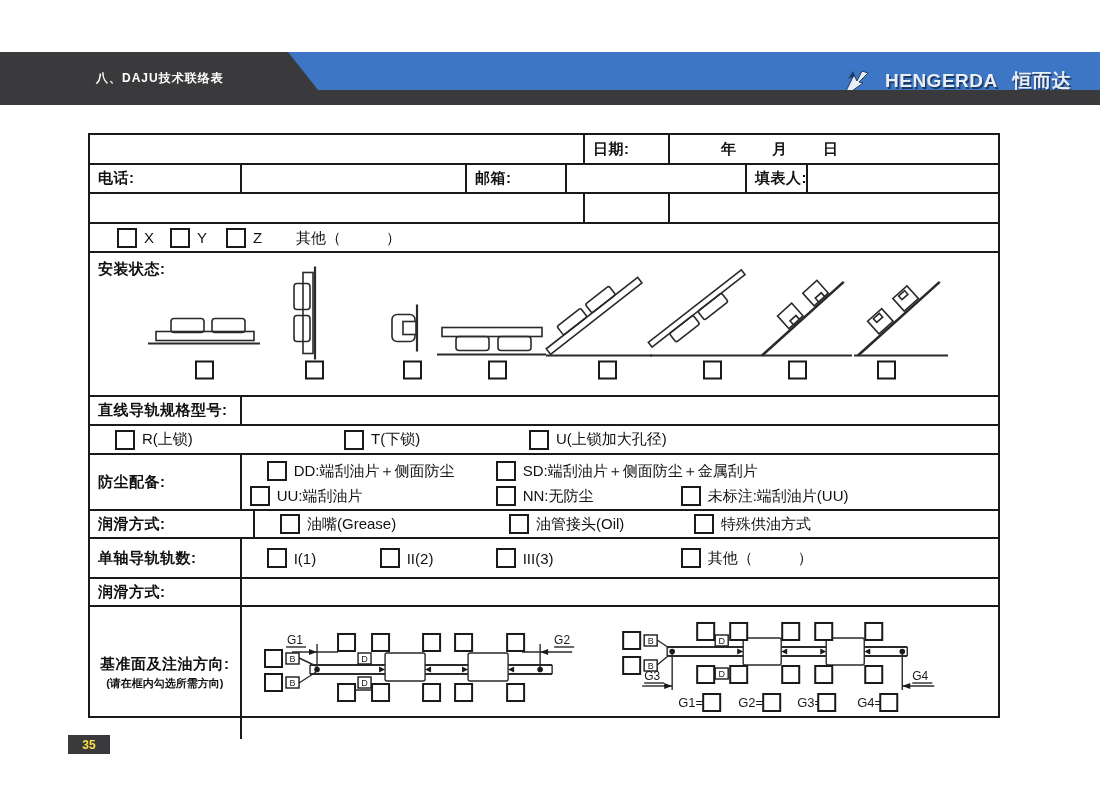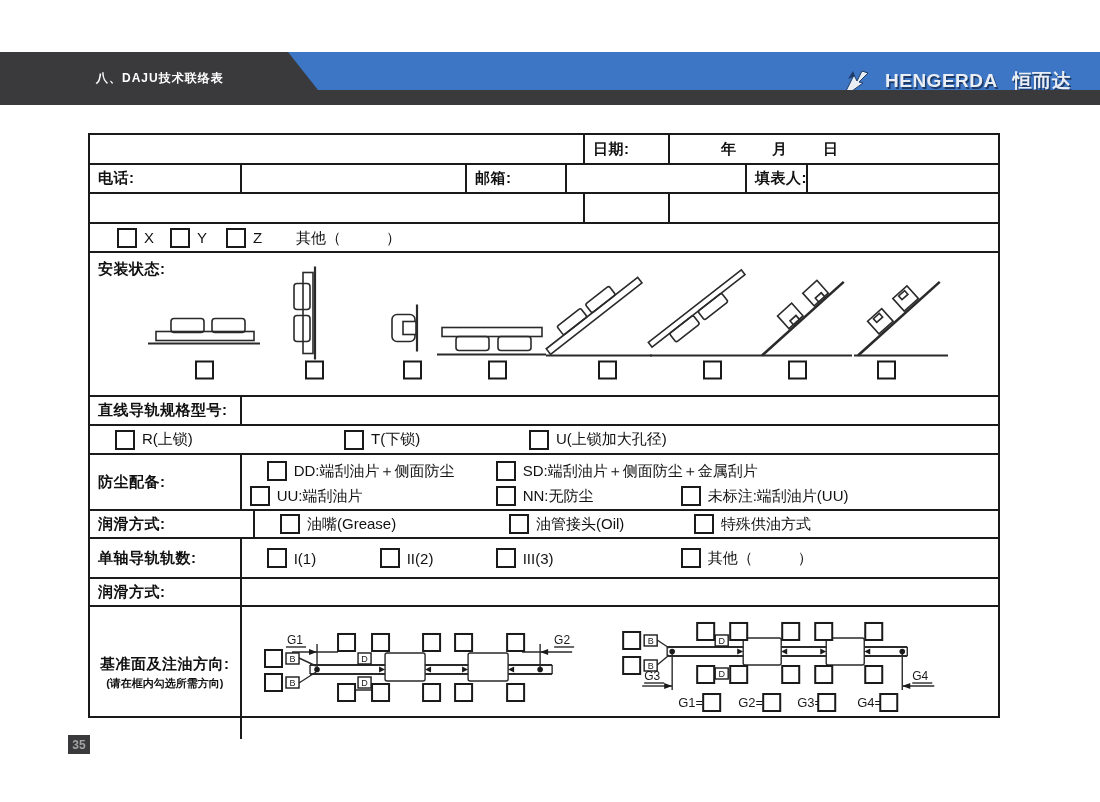--- a/index.html
+++ b/index.html
@@ -27,22 +27,22 @@
   .opt{position:absolute;display:flex;align-items:center;gap:7px;font-size:15px;white-space:nowrap;}
   .vcenter{top:50%;transform:translateY(-50%);}
   .rel{position:relative;padding:0;}
   .datecell{justify-content:flex-end;gap:36px;padding-right:12px;font-weight:bold;font-size:15px;}
   .state-label{position:absolute;left:8px;top:7px;}
   .fill-svg{position:absolute;left:0;top:0;width:100%;height:100%;}
   .datum-lbl-cell{flex-direction:column;justify-content:center;align-items:center;gap:2px;}
   .datum-note{font-size:11px;font-weight:bold;white-space:nowrap;}
   svg text{font-family:"Liberation Sans","DejaVu Sans",sans-serif;fill:#1a1a1a;}
   
-  .pageno{position:absolute;left:68px;top:735px;width:22px;height:19px;background:#3a3a3c;
-          color:#a3a3a3;font-size:12px;font-weight:bold;display:flex;align-items:center;justify-content:center;}
+  .pageno{position:absolute;left:68px;top:735px;width:42px;height:19px;background:#3a3a3c;
+          color:#fde047;font-size:12px;font-weight:bold;display:flex;align-items:center;justify-content:center;}
 </style>
 </head>
 <body>
 
 <div class="page">
 
   <div class="topbar">
     <div class="blueband">
       <div class="logo">
         <svg width="26" height="24" viewBox="0 0 26 24">

